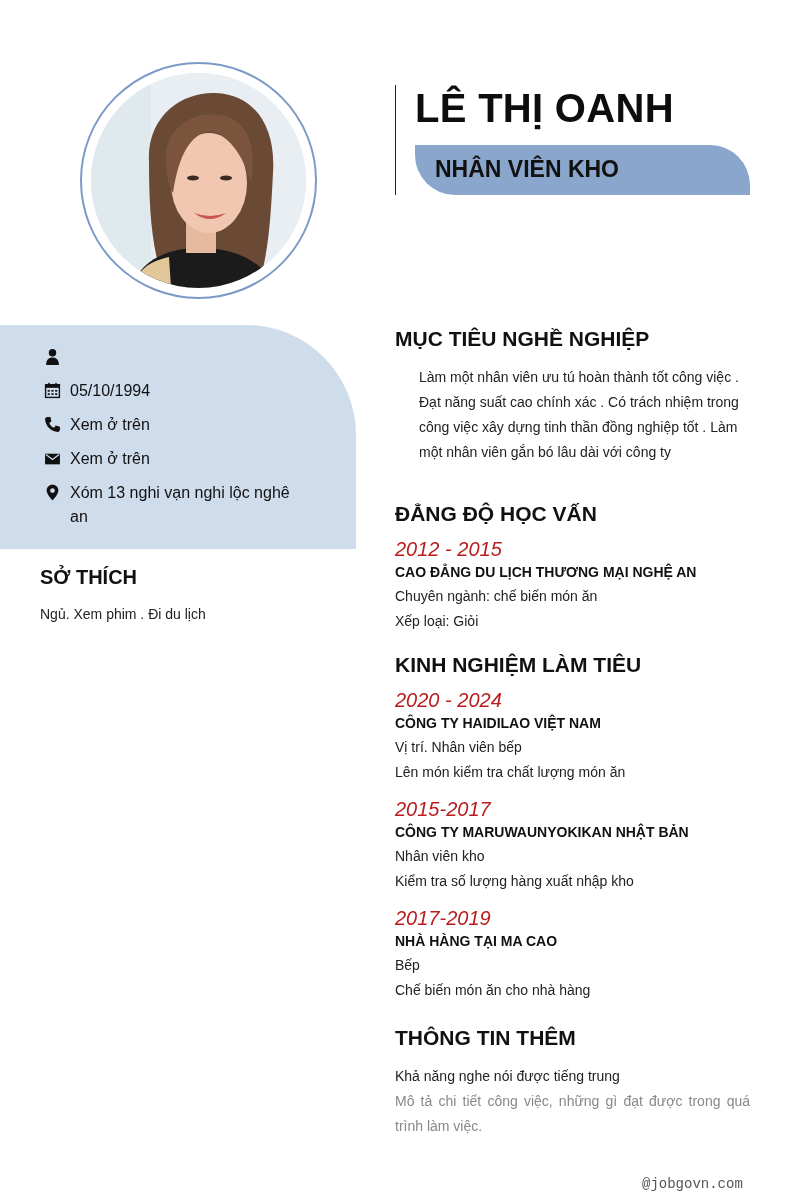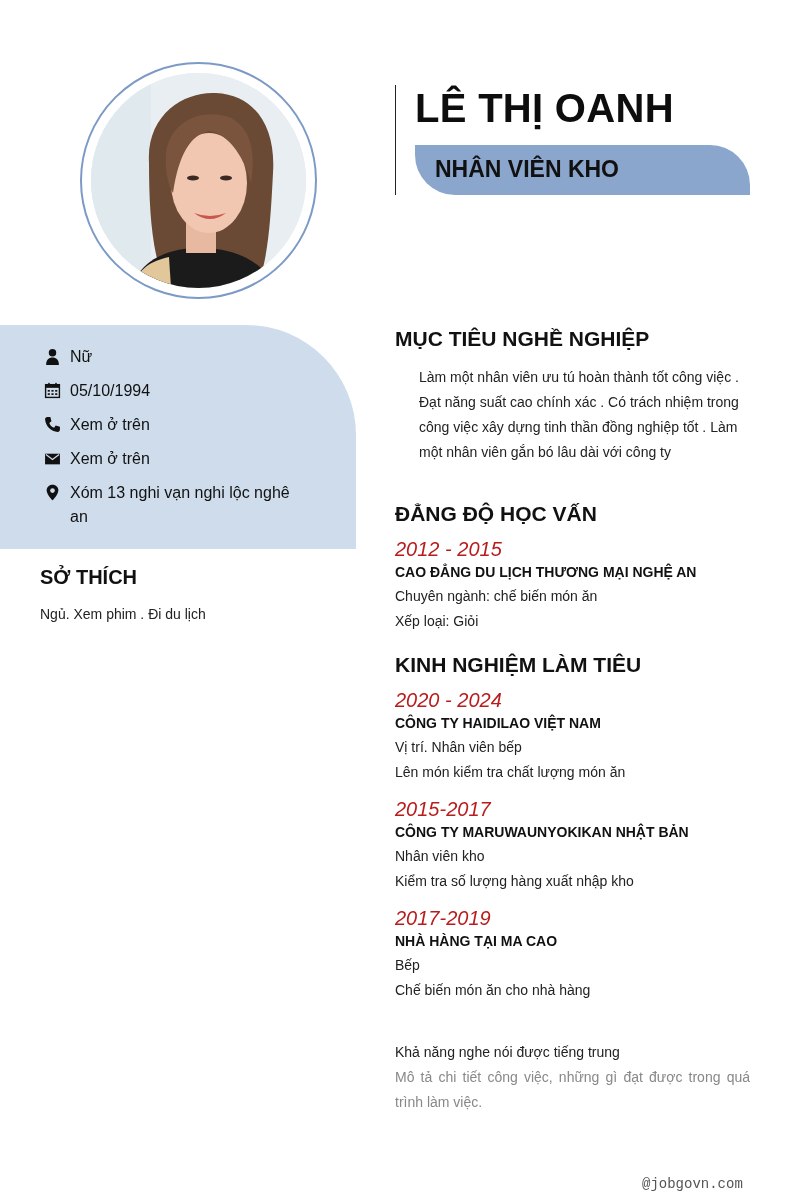--- a/index.html
+++ b/index.html
@@ -87,21 +87,20 @@
 
 <div class="left-panel"></div>
 
 <div class="info-row" style="top:345px;">
   <span class="ic">
     <svg viewBox="0 0 16 16">
         <circle cx="8" cy="4.5" r="3.5" fill="#111"></circle>
         <path d="M2 16 C2 11 4.5 9 8 9 C11.5 9 14 11 14 16 Z" fill="#111"></path>
       </svg>
   </span>
-  <span class="txt">Nữ</span>
 </div>
 
 <div class="info-row" style="top:379px;">
   <span class="ic">
     <svg viewBox="0 0 16 16">
         <rect x="1.5" y="2.5" width="13" height="12" fill="none" stroke="#111" stroke-width="1.3"></rect>
         <rect x="1.5" y="2.5" width="13" height="3" fill="#111"></rect>
         <rect x="4" y="0.8" width="1.4" height="3" fill="#111"></rect>
         <rect x="10.6" y="0.8" width="1.4" height="3" fill="#111"></rect>
         <g fill="#111">
@@ -180,17 +179,18 @@
   </div>
   <div style="margin-top:13px;">
     <div class="date">2017-2019</div>
     <div class="org">NHÀ HÀNG TẠI MA CAO</div>
     <div class="line">Bếp</div>
     <div class="line">Chế biến món ăn cho nhà hàng</div>
   </div>
 </div>
 
 <div class="right" style="top:1026px;">
+  <div class="sec-title">THÔNG TIN THÊM</div>
   <div class="line" style="margin-top:14px;">Khả năng nghe nói được tiếng trung</div>
   <div class="muted"> Mô tả chi tiết công việc, những gì đạt được trong quá trình làm việc.</div>
 </div>
 
 <div class="watermark">@jobgovn.com</div>
 
 </body></html>

